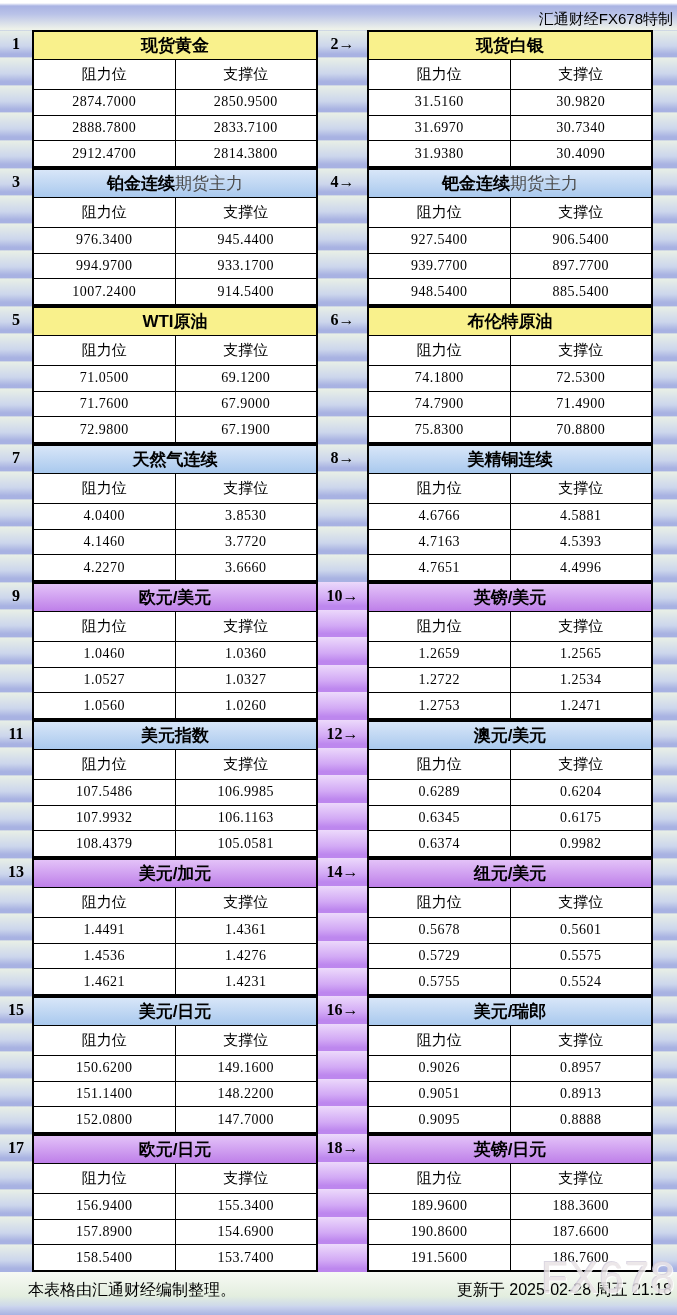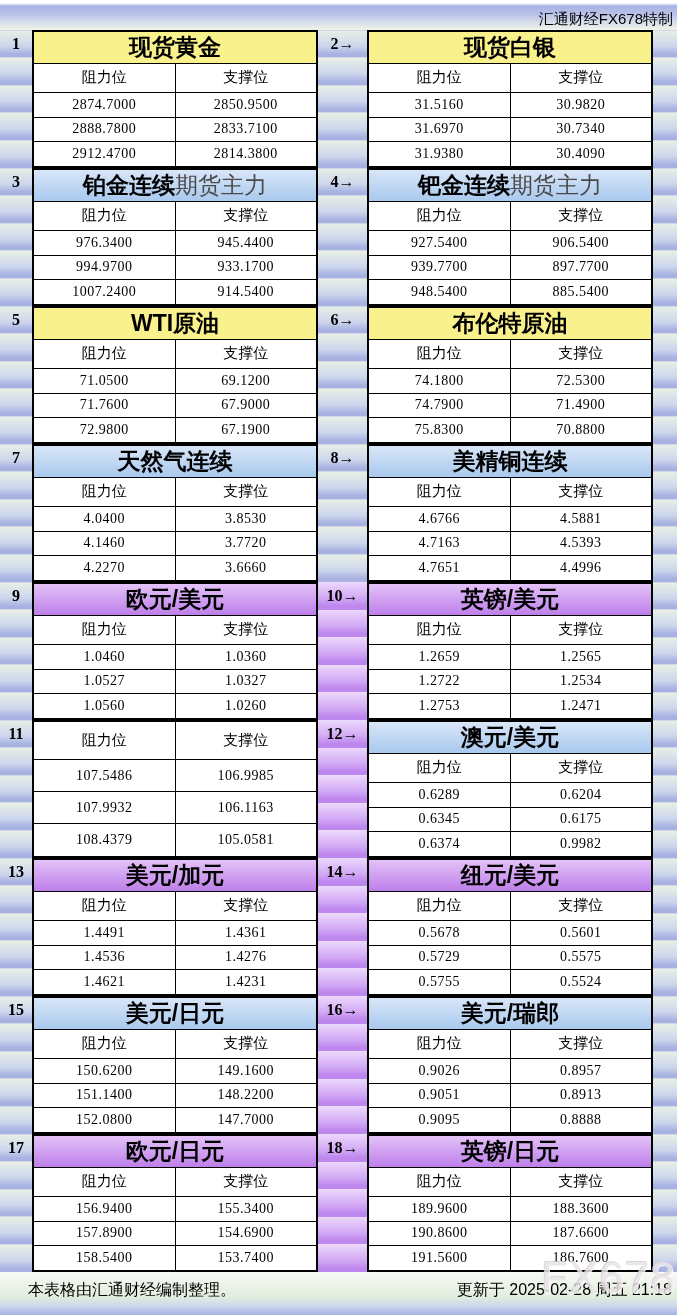--- a/index.html
+++ b/index.html
@@ -14,21 +14,21 @@
         font-family:"Liberation Sans",sans-serif;color:#000;white-space:nowrap;}
   .grid{position:absolute;top:30px;left:0;width:677px;}
   .block-row{display:grid;grid-template-columns:32px 286px 49px 286px 24px;height:138px;}
   .num-cell{height:138px;}
   .num-cell span{display:block;height:28px;line-height:28px;text-align:center;
         font-family:"Liberation Serif",serif;font-weight:bold;font-size:16px;}
   .num-cell.mid.purple{background:repeating-linear-gradient(180deg,#ecd9fb 0px,#d2a9f5 16px,#bd87ee 24px,#bd87ee 27.6px);}
   table.block{width:286px;height:138px;border-collapse:collapse;table-layout:fixed;
         background:#fff;border:2px solid #000;}
   table.block td,table.block th{border:1px solid #000;text-align:center;vertical-align:middle;padding:0;}
-  th.title-cell{font-size:23px;font-weight:bold;height:27px;}
+  th.title-cell{font-size:17px;font-weight:bold;height:27px;}
   table.yellow th.title-cell{background:#f9f18c;}
   table.blue th.title-cell{background:linear-gradient(180deg,#d8e6f8,#a9c9ee);}
   table.purple th.title-cell{background:linear-gradient(180deg,#e3c2f8,#be7fe9);}
   .title-suffix{font-weight:normal;color:#4a4a4a;}
   th.colhdr{font-size:15px;font-weight:normal;background:#fff;}
   td.val{font-family:"Liberation Serif",serif;font-size:14px;letter-spacing:0.5px;background:#fff;}
   .footer{position:absolute;top:1272px;left:0;width:677px;height:34px;
         background:linear-gradient(180deg,#f7faf4 0px,#e3eedf 24px,#cdd8ea 34px);}
   .footer-left{position:absolute;left:28px;top:8px;font-size:16px;white-space:nowrap;text-align:center;}
   .footer-right{position:absolute;right:5px;top:8px;font-size:16px;white-space:nowrap;}
@@ -319,20 +319,23 @@
   </tbody>
         </table>
 <div class="num-cell right"></div>
       </div>
       <div class="block-row">
         <div class="num-cell left">
           <span>11</span>
         </div>
   <table class="block blue">
     <tbody>
+            <tr>
+      <th class="title-cell" colspan="2"><span class="title-main">美元指数</span><span class="title-suffix"></span></th>
+    </tr>
     <tr>
       <th class="colhdr">阻力位</th>
       <th class="colhdr">支撑位</th>
     </tr>
     <tr>
       <td class="val">107.5486</td>
       <td class="val">106.9985</td>
     </tr>
     <tr>
       <td class="val">107.9932</td>

